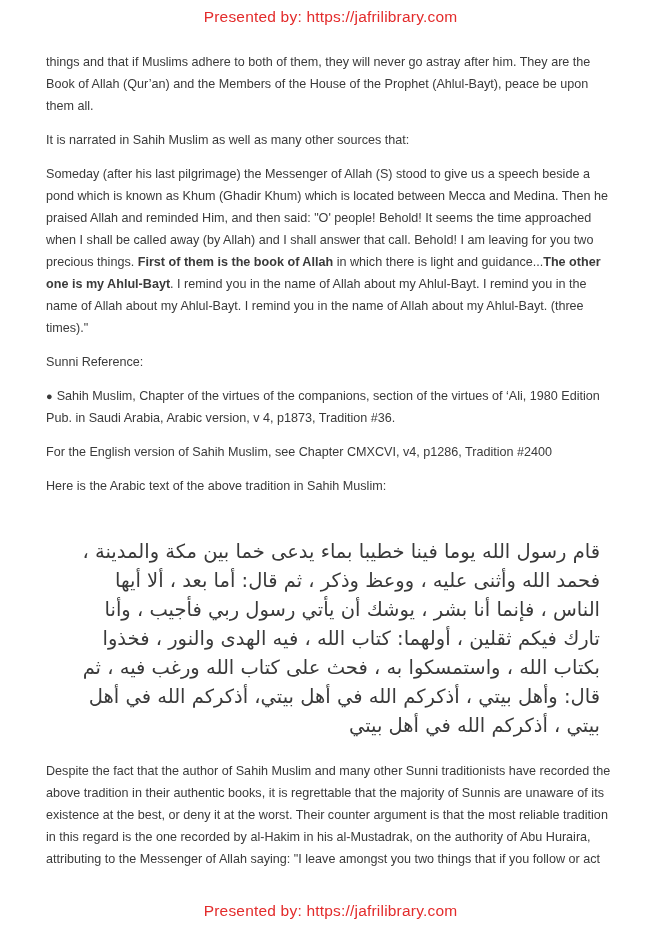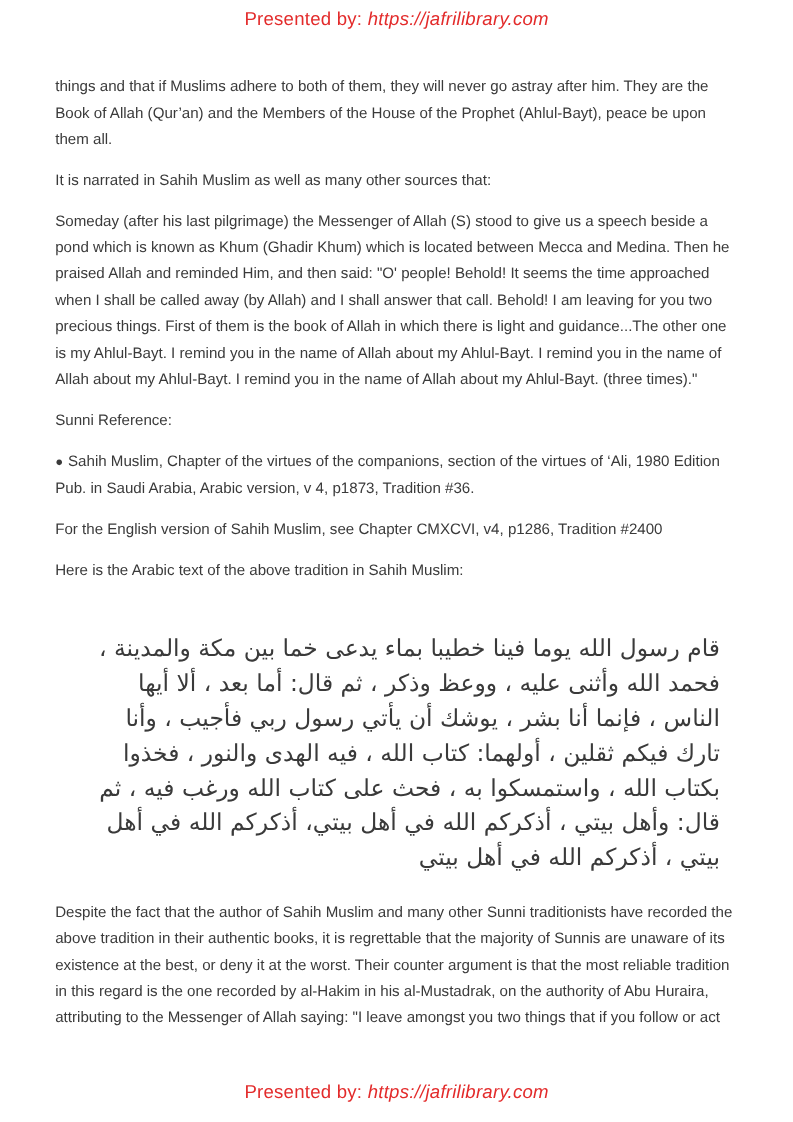--- a/index.html
+++ b/index.html
@@ -17,29 +17,29 @@
     line-height: 21px;
     color: #e32b2b;
     letter-spacing: 0.2px;
   }
   .banner-top { padding-top: 6px; }
   .banner-bottom {
     position: absolute;
     left: 0; right: 0;
     top: 900px;
   }
-  .banner .url { cursor: pointer; font-style: italic; }
+  .banner .url { cursor: pointer; }
   .content {
     padding: 22px 45px 0 46px;
     color: #3a3a3a;
     font-size: 12.6px;
     line-height: 22px;
   }
-  .content p { margin: 12px 0 12px 0; }
-  strong { font-weight: 400; text-align: center; }
+  .content p { margin: 2px 0 12px 0; }
+  strong { font-weight: 700; text-align: center; }
   .bullet {
     display: inline-block;
     margin-right: 4px;
     font-size: 11px;
   }
   .arabic {
     direction: rtl;
     unicode-bidi: embed;
     text-align: right;
     font-family: "DejaVu Sans", sans-serif;

